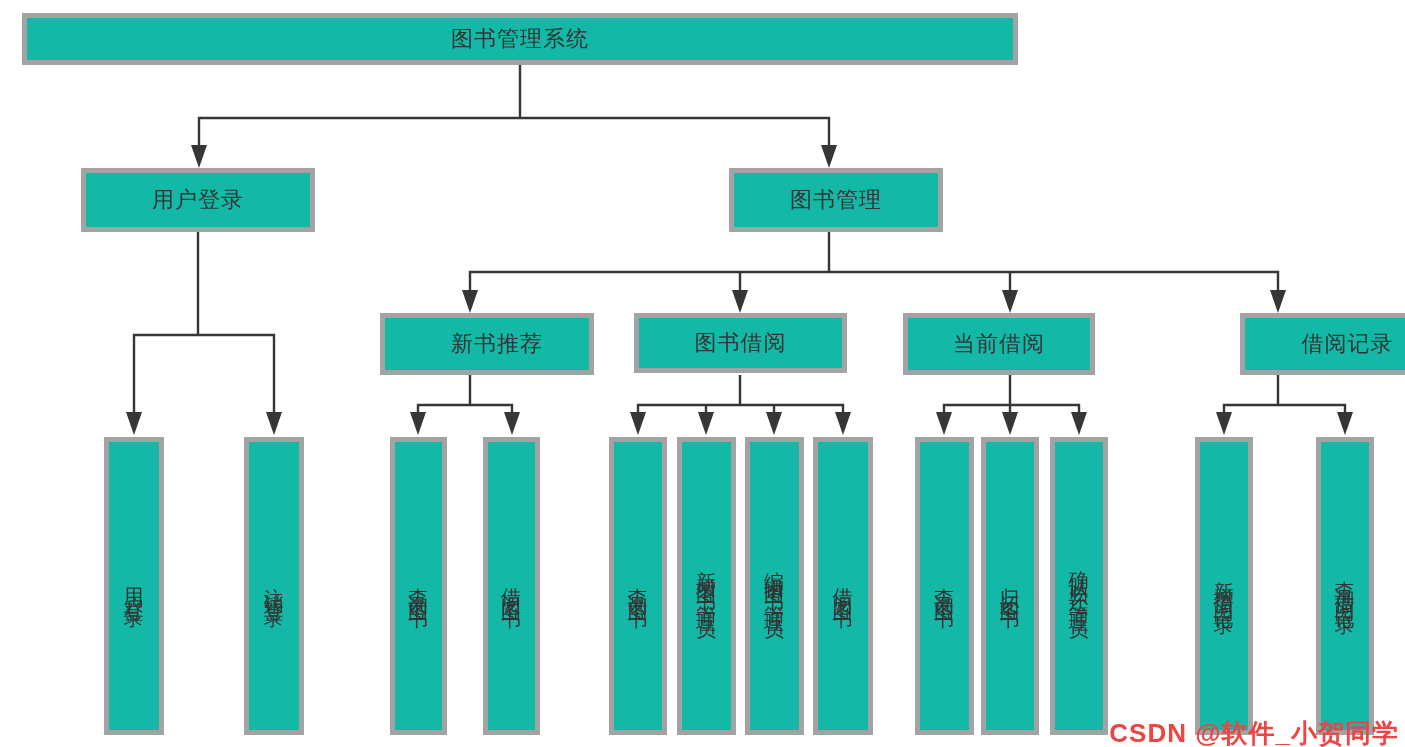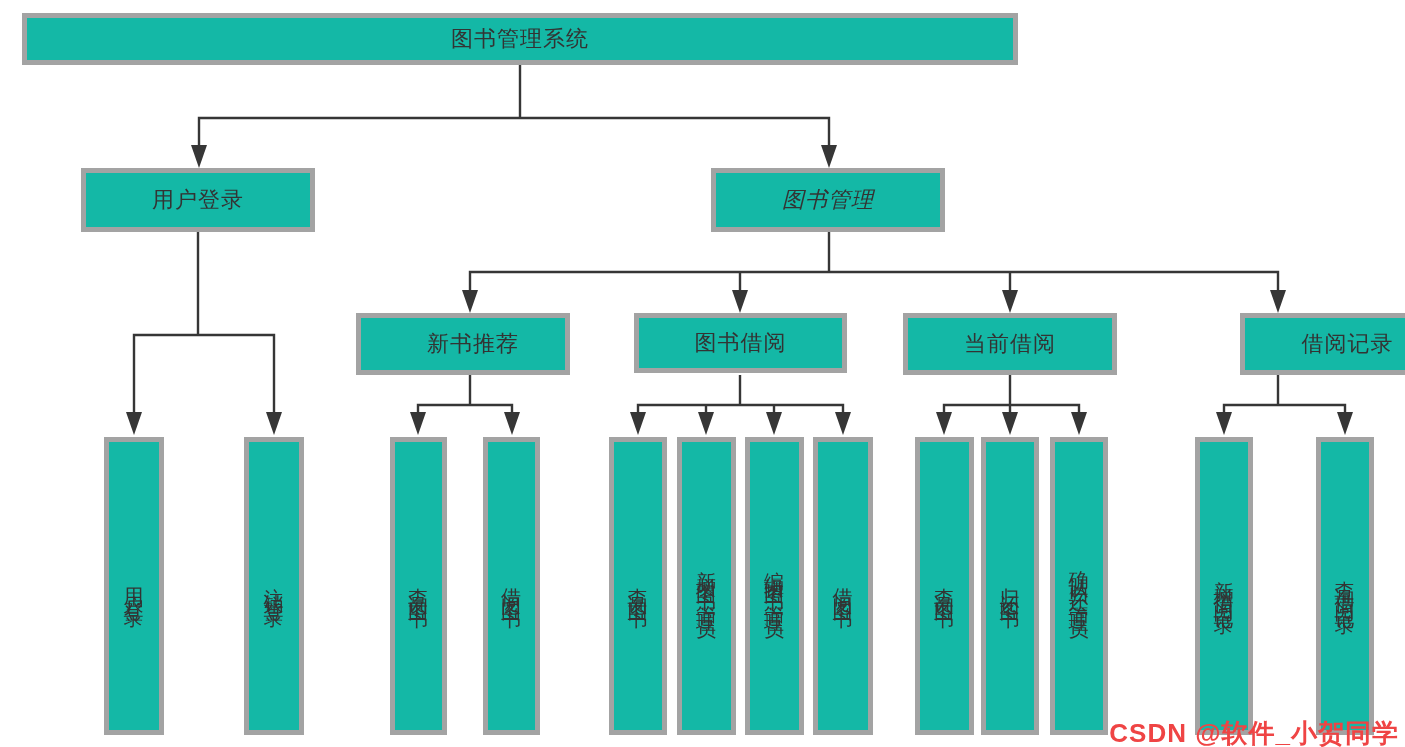--- a/index.html
+++ b/index.html
@@ -95,31 +95,31 @@
     </g>
   </svg>
 
   <div class="box" style="left:22px; top:13px; width:996px; height:52px;">
     <span>图书管理系统</span>
   </div>
 
   <div class="box" style="left:81px; top:168px; width:234px; height:64px;">
     <span>用户登录</span>
   </div>
-  <div class="box" style="left:711px; top:168px; width:234px; height:64px;font-style:italic;">
+  <div class="box" style="left:729px; top:168px; width:214px; height:64px;">
     <span>图书管理</span>
   </div>
 
-  <div class="box" style="left:356px; top:313px; width:214px; height:62px;padding-left:20px;">
+  <div class="box" style="left:380px; top:313px; width:214px; height:62px;padding-left:20px;">
     <span>新书推荐</span>
   </div>
   <div class="box" style="left:634px; top:313px; width:213px; height:60px;">
     <span>图书借阅</span>
   </div>
-  <div class="box" style="left:903px; top:313px; width:214px; height:62px;">
+  <div class="box" style="left:903px; top:313px; width:192px; height:62px;">
     <span>当前借阅</span>
   </div>
   <div class="box" style="left:1240px; top:313px; width:215px; height:62px;">
     <span>借阅记录</span>
   </div>
 
   <div class="box leaf" style="left:104px; top:437px; width:60px; height:298px;">
     <span>用户登录</span>
   </div>
   <div class="box leaf" style="left:244px; top:437px; width:60px; height:298px;">

